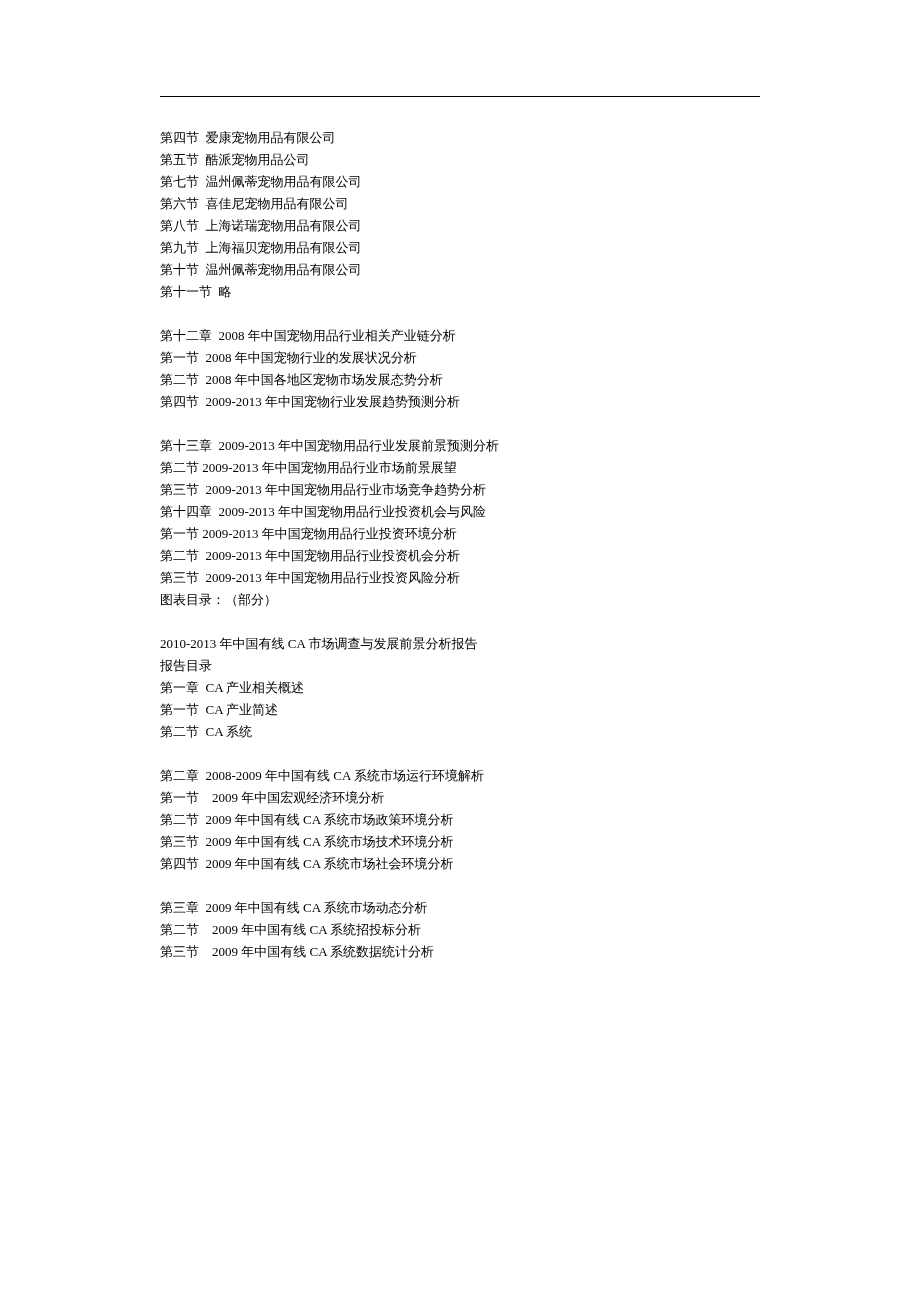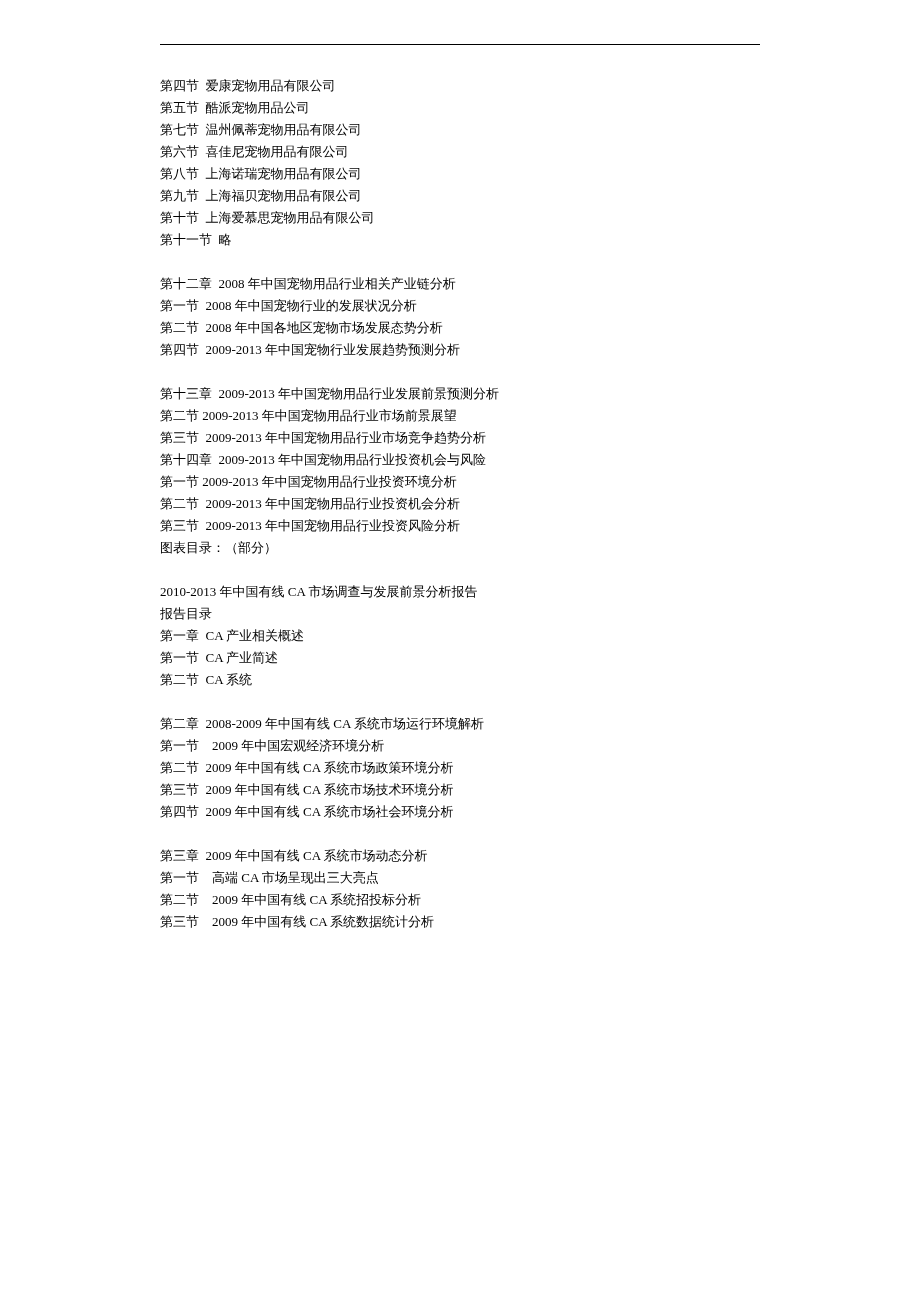--- a/index.html
+++ b/index.html
@@ -3,21 +3,21 @@
 <meta charset="utf-8">
 <style>
   body {
     margin: 0;
     padding: 0;
     background: #ffffff;
     font-family: "SimSun", "宋体", serif;
     width: 920px;
   }
   .page {
-    padding: 44px 160px 80px 160px;
+    padding: 96px 160px 80px 160px;
     box-sizing: border-box;
   }
   .hr-line {
     border: none;
     border-top: 1px solid #000;
     margin: 0 0 30px 0;
   }
   .line {
     font-size: 13px;
     line-height: 22px;
@@ -33,21 +33,21 @@
 
 <div class="page">
   <hr class="hr-line">
   <div id="content">
       <div class="line">第四节  爱康宠物用品有限公司</div>
       <div class="line">第五节  酷派宠物用品公司</div>
       <div class="line">第七节  温州佩蒂宠物用品有限公司</div>
       <div class="line">第六节  喜佳尼宠物用品有限公司</div>
       <div class="line">第八节  上海诺瑞宠物用品有限公司</div>
       <div class="line">第九节  上海福贝宠物用品有限公司</div>
-      <div class="line">第十节  上海爱慕思宠物用品有限公司</div>
+      <div class="line">第十节  温州佩蒂宠物用品有限公司</div>
       <div class="line">第十一节  略</div>
       <div class="blank"></div>
       <div class="line">第十二章  2008 年中国宠物用品行业相关产业链分析</div>
       <div class="line">第一节  2008 年中国宠物行业的发展状况分析</div>
       <div class="line">第二节  2008 年中国各地区宠物市场发展态势分析</div>
       <div class="line">第四节  2009-2013 年中国宠物行业发展趋势预测分析</div>
       <div class="blank"></div>
       <div class="line">第十三章  2009-2013 年中国宠物用品行业发展前景预测分析</div>
       <div class="line">第二节 2009-2013 年中国宠物用品行业市场前景展望</div>
       <div class="line">第三节  2009-2013 年中国宠物用品行业市场竞争趋势分析</div>
@@ -63,17 +63,16 @@
       <div class="line">第一节  CA 产业简述</div>
       <div class="line">第二节  CA 系统</div>
       <div class="blank"></div>
       <div class="line">第二章  2008-2009 年中国有线 CA 系统市场运行环境解析</div>
       <div class="line">第一节    2009 年中国宏观经济环境分析</div>
       <div class="line">第二节  2009 年中国有线 CA 系统市场政策环境分析</div>
       <div class="line">第三节  2009 年中国有线 CA 系统市场技术环境分析</div>
       <div class="line">第四节  2009 年中国有线 CA 系统市场社会环境分析</div>
       <div class="blank"></div>
       <div class="line">第三章  2009 年中国有线 CA 系统市场动态分析</div>
-      <div class="line">第一节    高端 CA 市场呈现出三大亮点</div>
       <div class="line">第二节    2009 年中国有线 CA 系统招投标分析</div>
       <div class="line">第三节    2009 年中国有线 CA 系统数据统计分析</div>
     </div>
 </div>
 
 </body></html>

